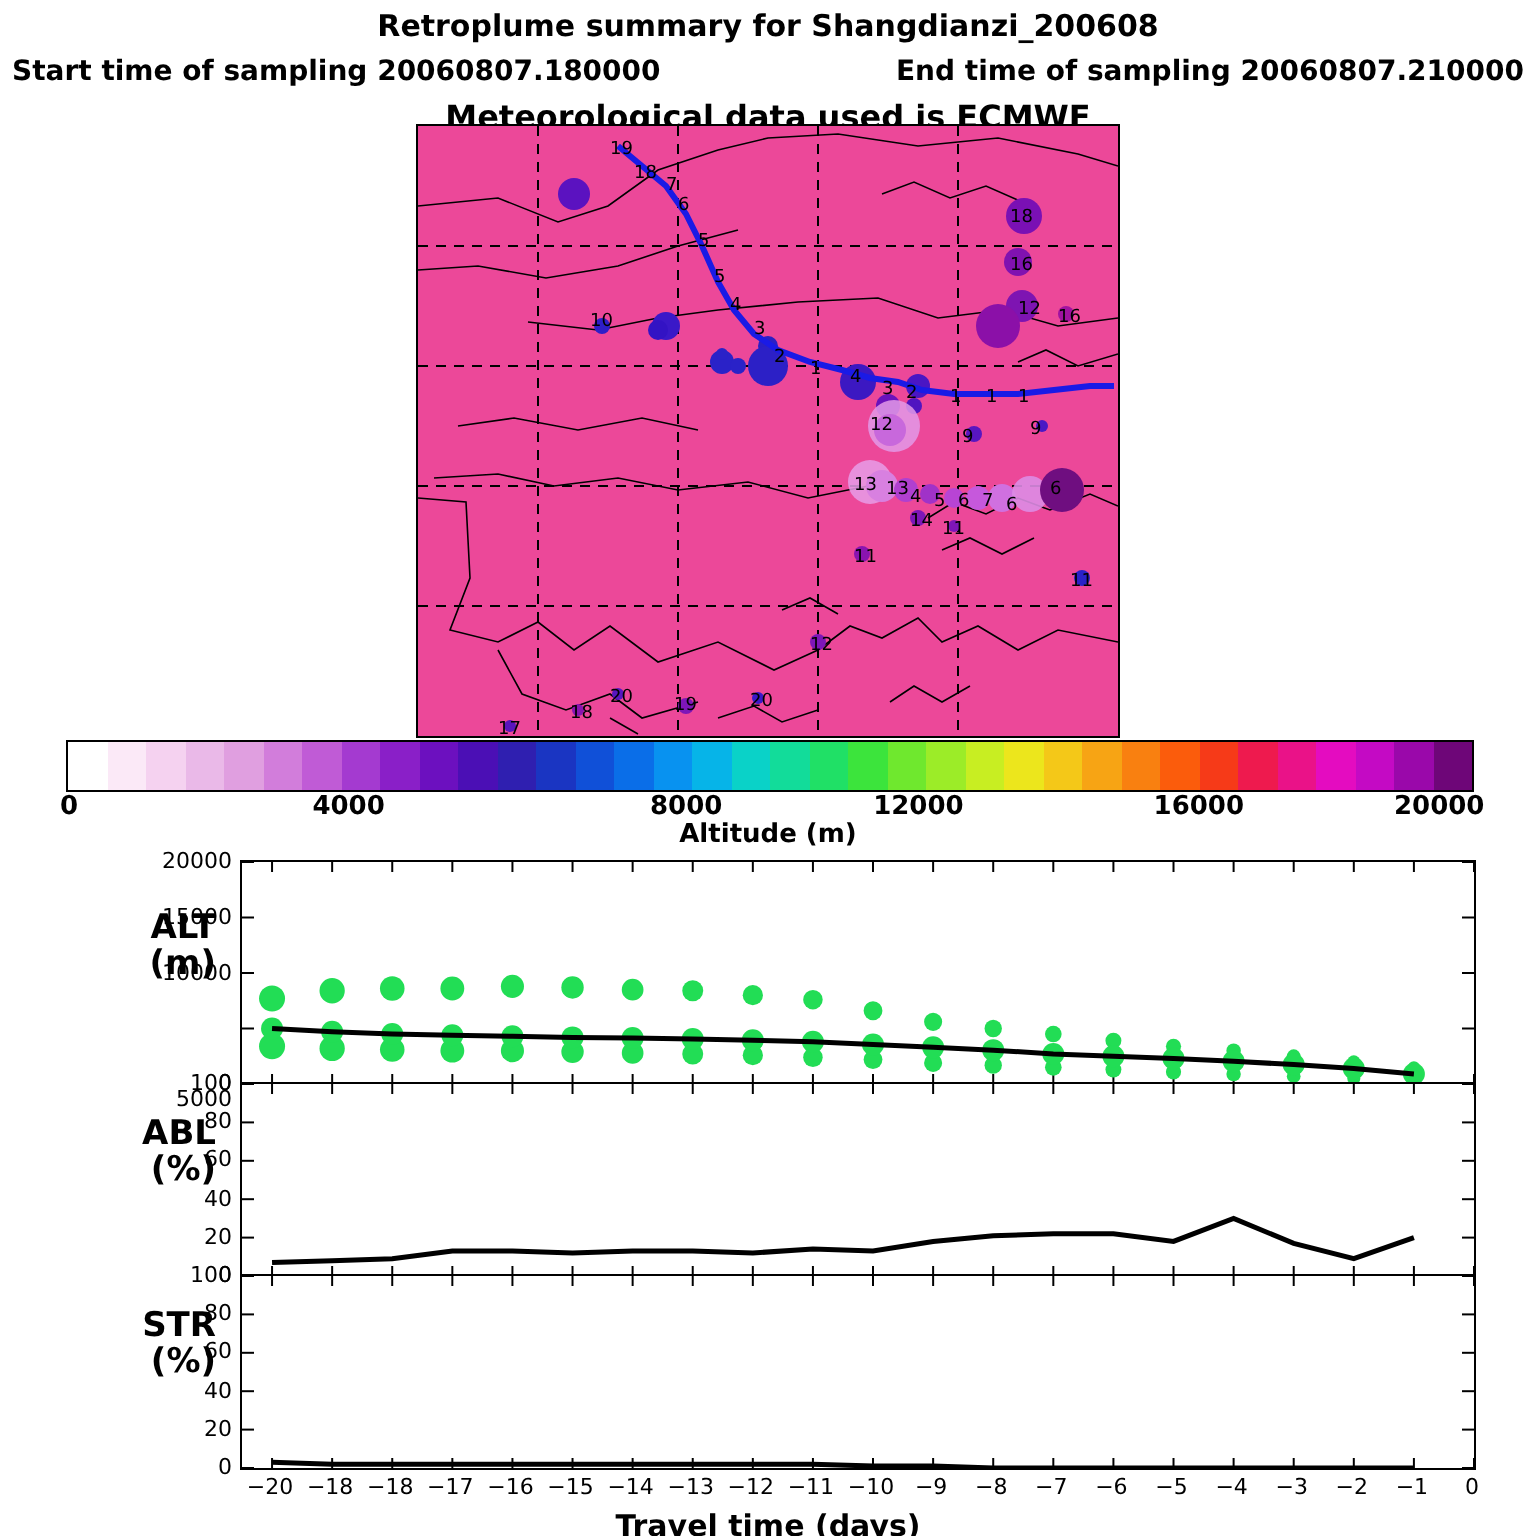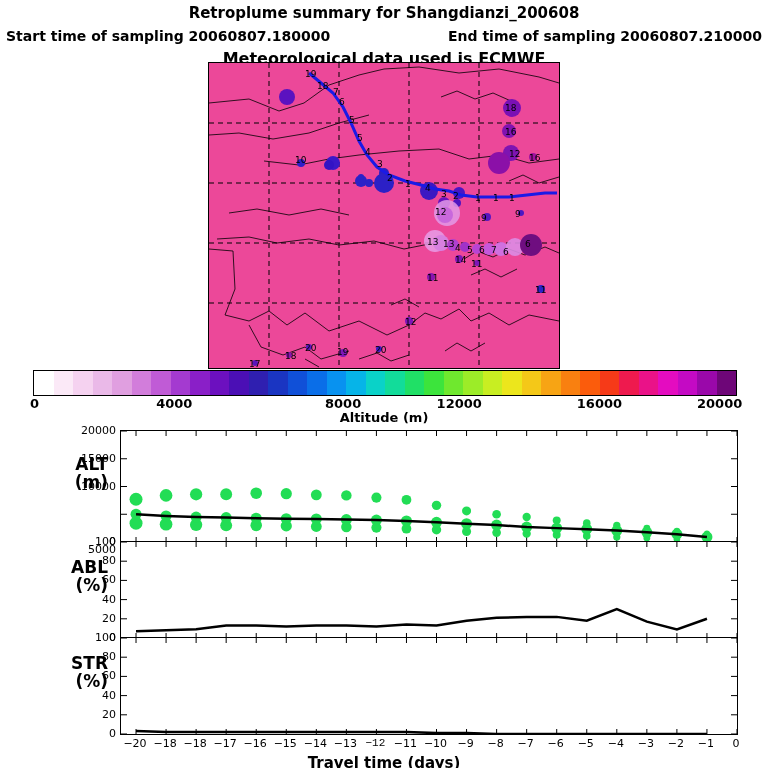--- a/index.html
+++ b/index.html
@@ -489,21 +489,21 @@
       <span class="ytick" style="left: 60px; top: 283.8px;">20</span>
       <span class="ytick" style="left: 60px; top: 303px;">0</span>
       <span class="xtick" style="left: 115.024px;">−20</span>
       <span class="xtick" style="left: 145.073px;">−18</span>
       <span class="xtick" style="left: 175.122px;">−18</span>
       <span class="xtick" style="left: 205.171px;">−17</span>
       <span class="xtick" style="left: 235.22px;">−16</span>
       <span class="xtick" style="left: 265.268px;">−15</span>
       <span class="xtick" style="left: 295.317px;">−14</span>
       <span class="xtick" style="left: 325.366px;">−13</span>
-      <span class="xtick" style="left: 355.415px; font-family: Liberation Mono, monospace;">−12</span>
+      <span class="xtick" style="left: 355.415px;">−12</span>
       <span class="xtick" style="left: 385.463px;">−11</span>
       <span class="xtick" style="left: 415.512px;">−10</span>
       <span class="xtick" style="left: 445.561px;">−9</span>
       <span class="xtick" style="left: 475.61px;">−8</span>
       <span class="xtick" style="left: 505.659px;">−7</span>
       <span class="xtick" style="left: 535.707px;">−6</span>
       <span class="xtick" style="left: 565.756px;">−5</span>
       <span class="xtick" style="left: 595.805px;">−4</span>
       <span class="xtick" style="left: 625.854px;">−3</span>
       <span class="xtick" style="left: 655.902px;">−2</span>

